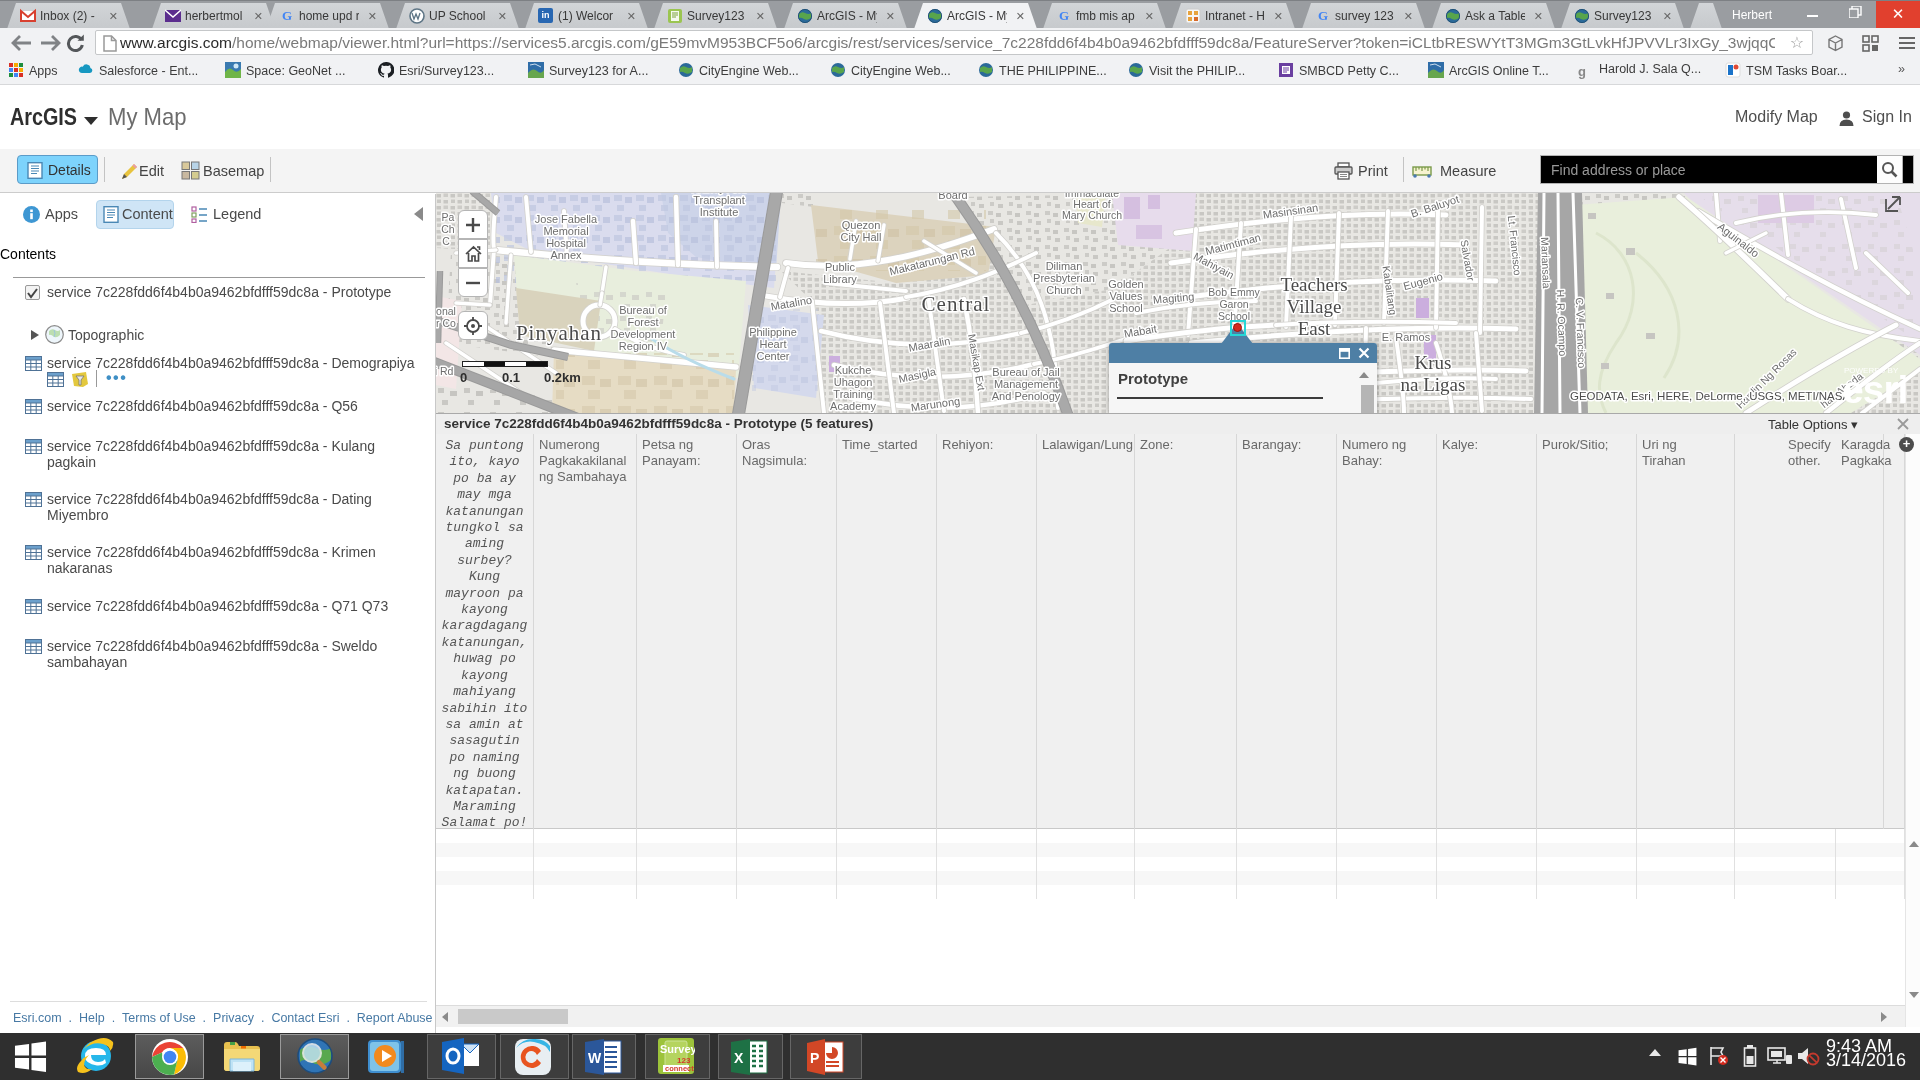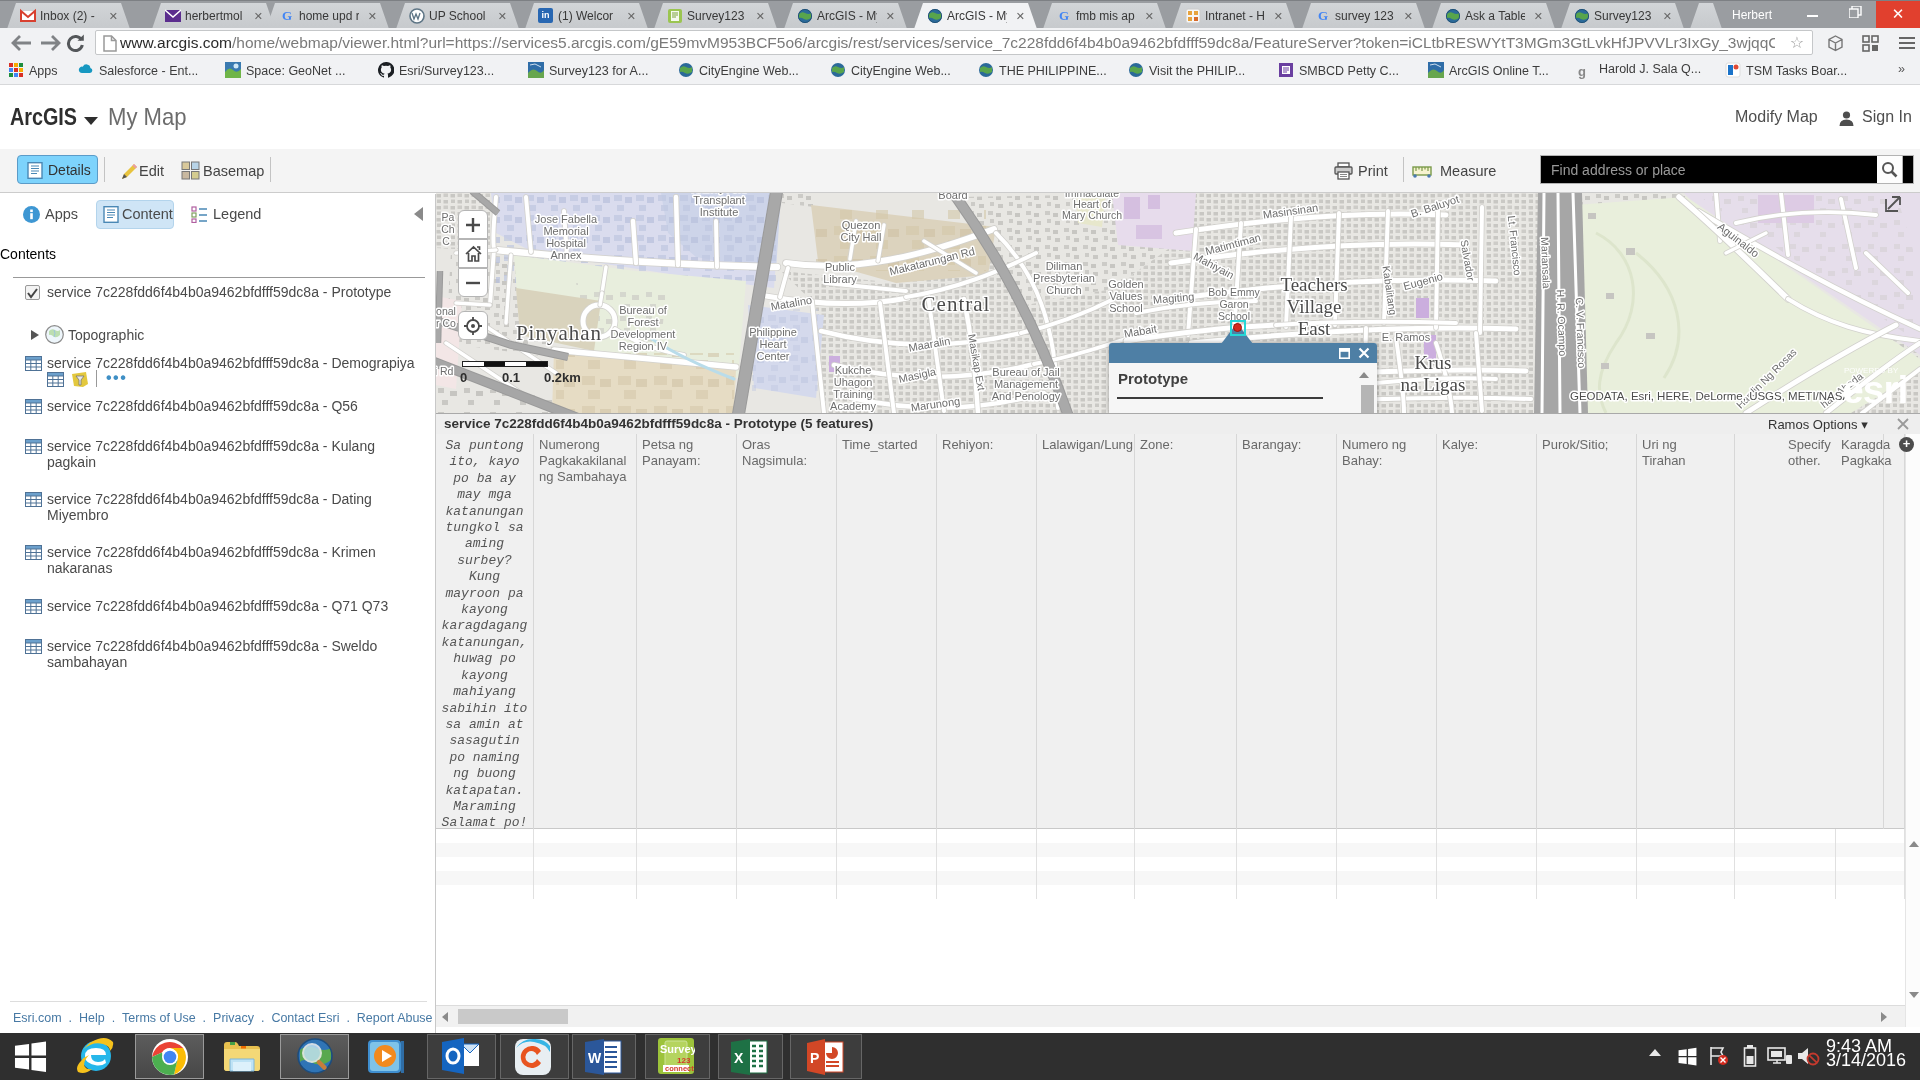--- a/index.html
+++ b/index.html
@@ -792,21 +792,21 @@
         </svg>
       </div>
 <div id="callout"></div>
 <div id="marker">
         <div id="markerdot"></div>
       </div>
 </div>
 <div id="tablewrap">
 <div id="ttitle">
         <span style="position:absolute;left:8px;top:2px;">service 7c228fdd6f4b4b0a9462bfdfff59dc8a - Prototype (5 features)</span>
-<span style="position:absolute;left:1332px;top:3px;font-weight:normal;font-size:13px;color:#333;">Ramos Options ▾</span>
+<span style="position:absolute;left:1332px;top:3px;font-weight:normal;font-size:13px;color:#333;">Table Options ▾</span>
 <svg style="position:absolute;left:1460px;top:3px;" width="14" height="14" viewBox="0 0 14 14">
           <path d="M2 2 L12 12 M12 2 L2 12" stroke="#9a9a9a" stroke-width="1.8"></path>
         </svg>
 </div>
 <div id="thead">
 <div class="th" style="left:98px;width:103px;">Numerong<br>Pagkakakilanal<br>ng Sambahaya</div>
 <div class="th" style="left:201px;width:100px;">Petsa ng<br>Panayam:</div>
 <div class="th" style="left:301px;width:100px;">Oras<br>Nagsimula:</div>
 <div class="th" style="left:401px;width:100px;">Time_started</div>
 <div class="th" style="left:501px;width:100px;">Rehiyon:</div>

